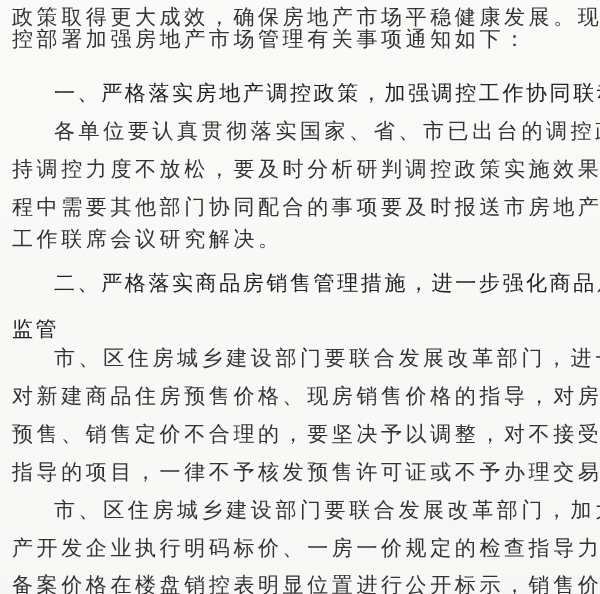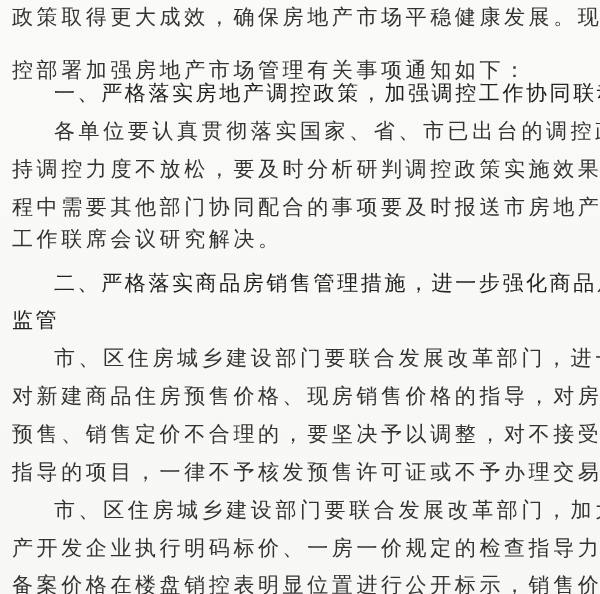--- a/index.html
+++ b/index.html
@@ -37,28 +37,29 @@
     .line.indent { left: 54px; width: 518px; }
     .line.heading {
       font-family: "DejaVu Sans", "Liberation Sans", sans-serif;
       color: #222;
       letter-spacing: 2.6px;
     }
     .line.heading-cont {
       font-family: "DejaVu Sans", "Liberation Sans", sans-serif;
       color: #222;
       letter-spacing: 2.6px;
+      margin-top: 9px;
     }
   </style>
 </head>
 <body>
 
 <div class="page">
   <div class="line" style="top:-2px">政策取得更大成效，确保房地产市场平稳健康发展。现就落实调</div>
-  <div class="line" style="top:51px">控部署加强房地产市场管理有关事项通知如下：</div>
+  <div class="line" style="top:20px">控部署加强房地产市场管理有关事项通知如下：</div>
   <div class="line indent heading" style="top:74px">一、严格落实房地产调控政策，加强调控工作协同联动</div>
   <div class="line indent" style="top:112px">各单位要认真贯彻落实国家、省、市已出台的调控政策，保</div>
   <div class="line" style="top:150px">持调控力度不放松，要及时分析研判调控政策实施效果，执行过</div>
   <div class="line" style="top:188px">程中需要其他部门协同配合的事项要及时报送市房地产市场管理</div>
   <div class="line" style="top:220px">工作联席会议研究解决。</div>
   <div class="line indent heading" style="top:264px">二、严格落实商品房销售管理措施，进一步强化商品房价格</div>
   <div class="line heading-cont" style="top:301px">监管</div>
   <div class="line indent" style="top:339px">市、区住房城乡建设部门要联合发展改革部门，进一步强化</div>
   <div class="line" style="top:377px">对新建商品住房预售价格、现房销售价格的指导，对房地产项目</div>
   <div class="line" style="top:415px">预售、销售定价不合理的，要坚决予以调整，对不接受政府价格</div>

